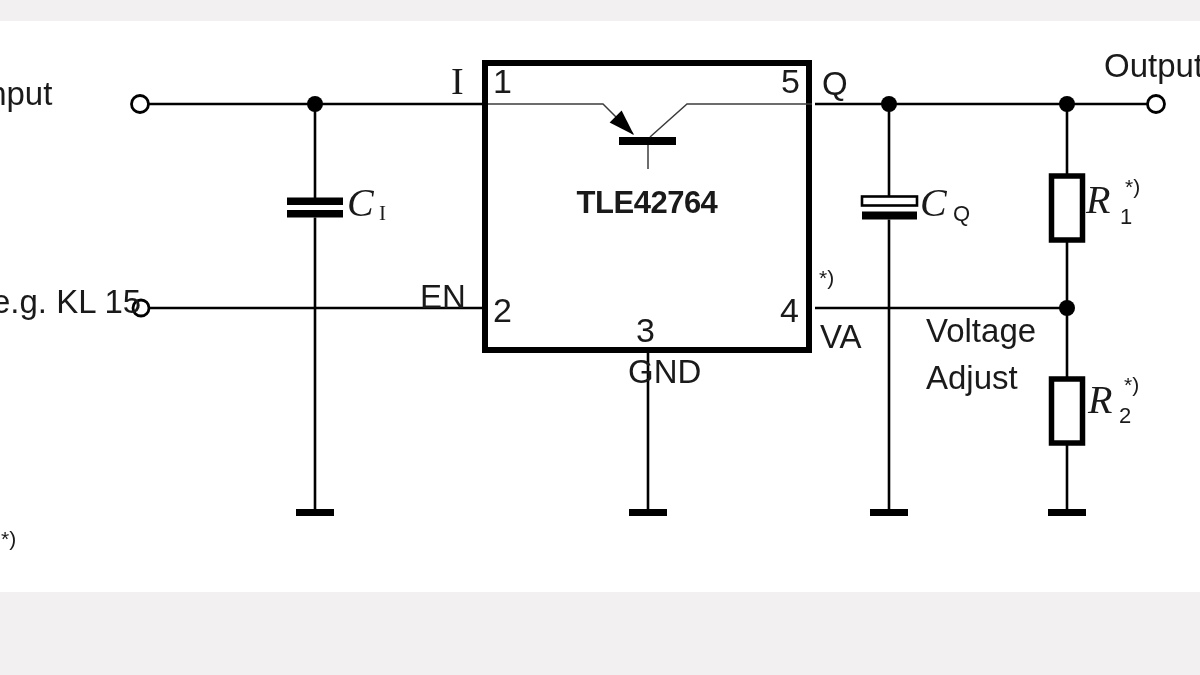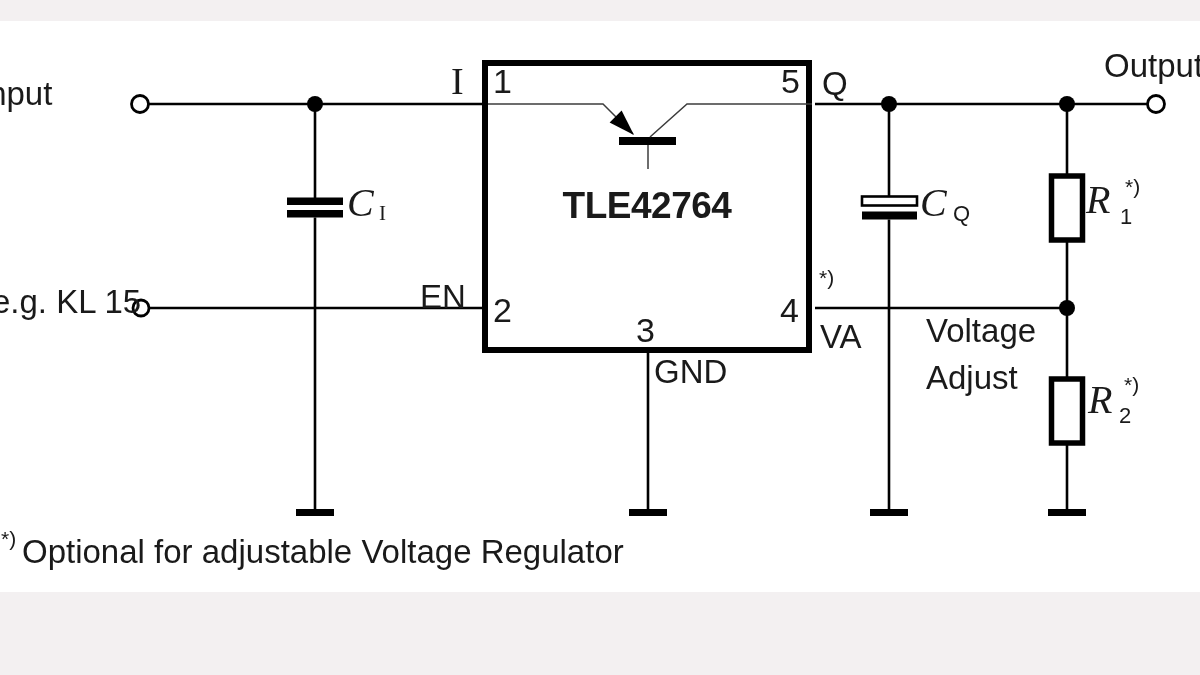--- a/index.html
+++ b/index.html
@@ -12,21 +12,21 @@
   .bar-bottom{top:592px;height:83px;background:#f3f0f1;}
   svg.schematic{position:absolute;left:0;top:0;}
   .lbl{position:absolute;white-space:nowrap;line-height:1;}
   .fs33{font-size:33px;}
   .fs34{font-size:34px;}
   .small{font-size:21px;}
   .sub{font-size:22px;}
   .serif{font-family:"Liberation Serif",serif;}
   .qty{font-family:"Liberation Serif",serif;font-style:italic;font-size:40px;}
   .ic-name{position:absolute;left:485px;top:185px;width:324px;text-align:center;
-           font-size:37px;font-weight:bold;letter-spacing:-0.5px;}
+           font-size:31px;font-weight:bold;letter-spacing:-0.5px;}
 </style>
 </head>
 <body>
 
 <div class="canvas">
 
   <div class="bar bar-top"></div>
   <div class="bar bar-bottom"></div>
 
   <svg class="schematic" width="1200" height="675" viewBox="0 0 1200 675">
@@ -85,21 +85,21 @@
     <circle cx="141" cy="308" r="8" fill="#fff" stroke="#000" stroke-width="2.8"></circle>
     <circle cx="1156" cy="104" r="8.5" fill="#fff" stroke="#000" stroke-width="2.8"></circle>
   </svg>
 
   <div class="lbl fs33" style="left:-21px;top:77px;">Input</div>
   <div class="lbl fs33" style="left:-8px;top:285px;">e.g. KL 15</div>
   <div class="lbl fs33" style="left:1104px;top:49px;">Output</div>
 
   <div class="lbl serif" style="left:451px;top:62px;font-size:38px;">I</div>
   <div class="lbl fs33" style="left:420px;top:280px;">EN</div>
-  <div class="lbl fs33" style="left:654px;top:355px;">GND</div>
+  <div class="lbl fs33" style="left:628px;top:355px;">GND</div>
   <div class="lbl fs33" style="left:820px;top:320px;">VA</div>
   <div class="lbl fs33" style="left:822px;top:67px;">Q</div>
 
   <div class="lbl fs34" style="left:493px;top:64px;">1</div>
   <div class="lbl fs34" style="left:493px;top:293px;">2</div>
   <div class="lbl fs34" style="left:636px;top:313px;">3</div>
   <div class="lbl fs34" style="left:780px;top:293px;">4</div>
   <div class="lbl fs34" style="left:781px;top:64px;">5</div>
 
   <div class="ic-name">TLE42764</div>
@@ -116,15 +116,14 @@
 
   <div class="lbl qty" style="left:1088px;top:380px;">R</div>
   <div class="lbl sub" style="left:1119px;top:405px;">2</div>
   <div class="lbl small" style="left:1124px;top:374px;">*)</div>
 
   <div class="lbl small" style="left:819px;top:267px;">*)</div>
   <div class="lbl fs33" style="left:926px;top:314px;">Voltage</div>
   <div class="lbl fs33" style="left:926px;top:361px;">Adjust</div>
 
   <div class="lbl small" style="left:1px;top:528px;">*)</div>
-  <div class="lbl fs33" style="left:22px;top:535px;">Optional for adjustable Voltage Regulator</div>
 
 </div>
 
 </body></html>

